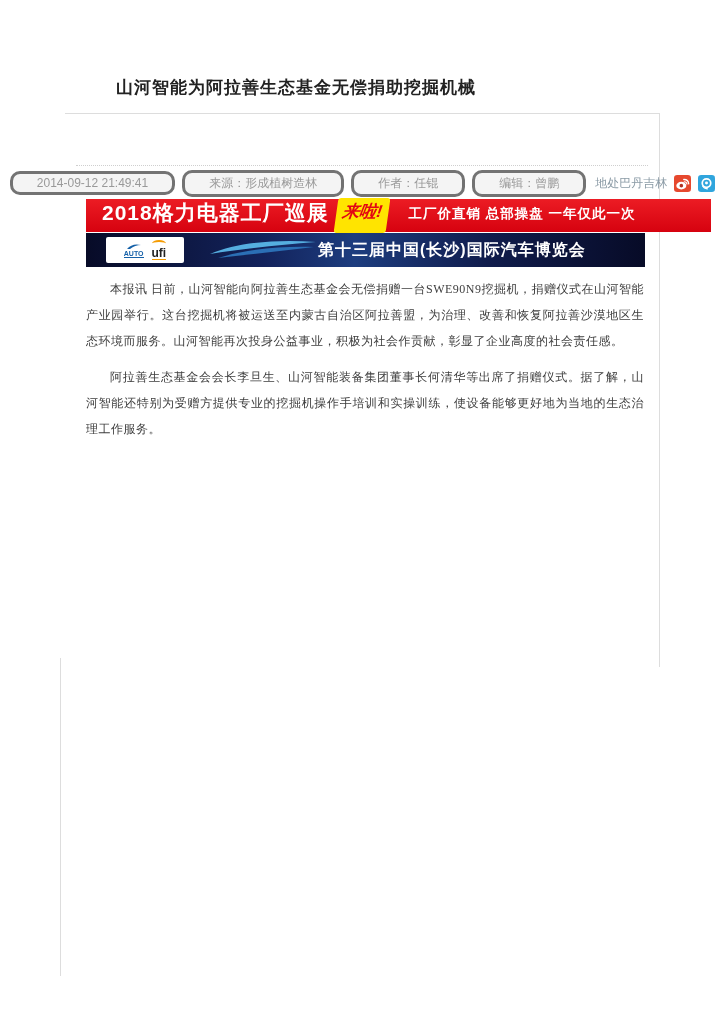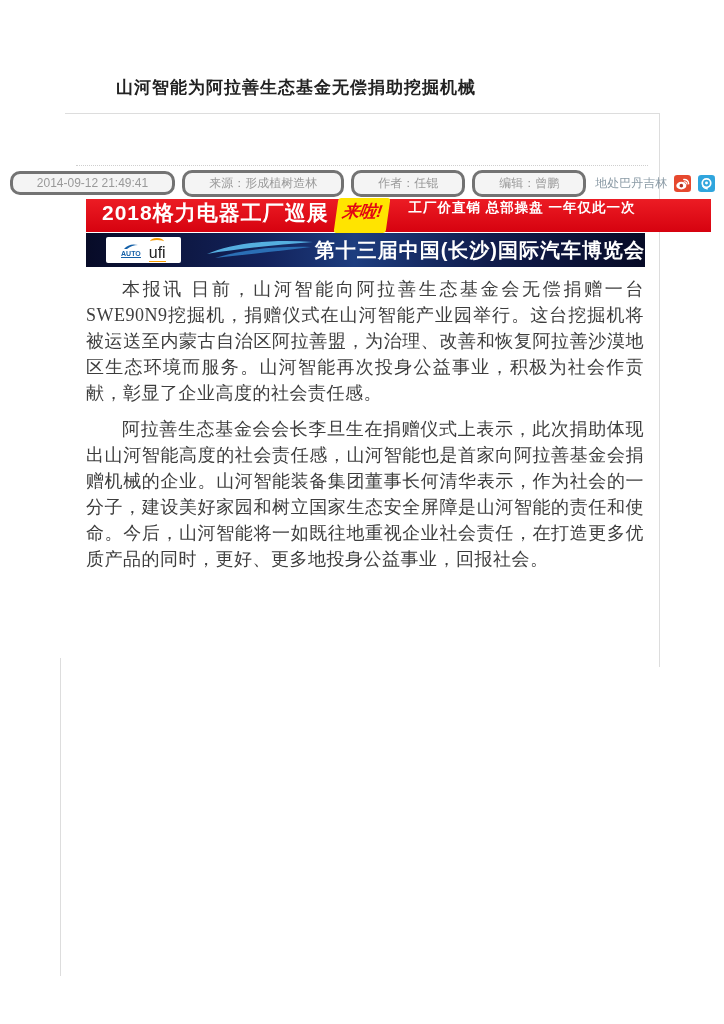--- a/index.html
+++ b/index.html
@@ -29,41 +29,41 @@
 
   
   .banner-gree{position:absolute;top:199px;left:86px;width:625px;height:33px;
                background:linear-gradient(180deg,#ec1c24 0%,#d6020f 100%);
                display:flex;cursor:pointer;
                font-family:"Liberation Sans","DejaVu Sans",sans-serif;}
   .gree-headline{color:#fff;font-weight:bold;font-size:21px;letter-spacing:1px;margin-left:16px;white-space:nowrap;}
   .gree-badge{background:#ffe400;color:#e30613;font-weight:bold;font-style:italic;
               font-size:17px;padding:1px 5px;margin-left:8px;transform:skewX(-8deg);
               border-radius:2px;box-shadow:0 0 0 1px #ffe400;white-space:nowrap;}
-  .gree-tagline{color:#fff;font-weight:bold;font-size:13.5px;margin-left:22px;letter-spacing:1px;white-space:nowrap;}
+  .gree-tagline{color:#fff;font-weight:bold;font-size:13.5px;margin-left:22px;letter-spacing:1px;white-space:nowrap;margin-top:6px;}
 
   
   .banner-expo{position:absolute;top:233px;left:86px;width:559px;height:34px;
                background:linear-gradient(90deg,#070b27 0%,#13235c 32%,#1d3d7f 48%,#101c4c 72%,#070b27 100%);
                display:flex;align-items:center;cursor:pointer;
                font-family:"Liberation Sans","DejaVu Sans",sans-serif;}
   .expo-logobox{background:#fff;border-radius:2px;width:78px;height:26px;margin-left:20px;
                 display:flex;align-items:center;justify-content:center;gap:8px;}
   .logo-auto{display:flex;flex-direction:column;align-items:center;line-height:1;}
   .logo-auto .glyph{width:16px;height:7px;}
   .logo-auto .txt{font-size:7px;font-weight:bold;color:#1460a8;border-bottom:1px solid #1460a8;}
   .logo-ufi{display:flex;flex-direction:column;align-items:center;line-height:1;}
   .logo-ufi .arc{width:14px;height:5px;border-top:2px solid #f59b00;border-radius:50% 50% 0 0;}
-  .logo-ufi .txt{font-size:16px;font-weight:normal;color:#222;border-bottom:1px solid #f59b00;}
+  .logo-ufi .txt{font-size:12px;font-weight:bold;color:#222;border-bottom:1px solid #f59b00;}
   .expo-swoosh{margin-left:24px;flex:0 0 auto;}
-  .expo-title{color:#fff;font-weight:bold;font-size:20px;letter-spacing:1px;white-space:nowrap;}
+  .expo-title{color:#fff;font-weight:bold;font-size:16px;letter-spacing:1px;white-space:nowrap;}
 
   
   .body-text{position:absolute;top:276px;left:86px;width:558px;}
-  .body-text p{margin:0 0 10px 0;font-size:18px;line-height:26px;color:#3d3d3d;
+  .body-text p{margin:0 0 10px 0;font-size:12px;line-height:26px;color:#3d3d3d;
                text-indent:2em;text-align:justify;letter-spacing:0.5px;}
 </style>
 </head>
 <body>
 
 <div class="page">
 
   <div class="doc-title">山河智能为阿拉善生态基金无偿捐助挖掘机械</div>
 
   <div class="border-top"></div>
@@ -119,16 +119,16 @@
     </div>
     <svg class="expo-swoosh" width="110" height="24" viewBox="0 0 110 24">
       <path d="M2 16 C28 5, 66 1, 108 4 C70 7, 32 11, 2 16 Z" fill="#55aee0"></path>
       <path d="M10 20 C38 11, 74 8, 106 9 C74 13, 38 17, 10 20 Z" fill="#2b6fb5"></path>
     </svg>
     <span class="expo-title">第十三届中国(长沙)国际汽车博览会</span>
   </div>
 
   <div class="body-text">
     <p>本报讯 日前，山河智能向阿拉善生态基金会无偿捐赠一台SWE90N9挖掘机，捐赠仪式在山河智能产业园举行。这台挖掘机将被运送至内蒙古自治区阿拉善盟，为治理、改善和恢复阿拉善沙漠地区生态环境而服务。山河智能再次投身公益事业，积极为社会作贡献，彰显了企业高度的社会责任感。</p>
-    <p>阿拉善生态基金会会长李旦生在捐赠仪式上表示，此次捐助体现出山河智能高度的社会责任感，山河智能也是首家向阿拉善基金会捐赠机械的企业。山河智能装备集团董事长何清华表示，作为社会的一分子，建设美好家园和树立国家生态安全屏障是山河智能的责任和使命。今后，山河智能将一如既往地重视企业社会责任，在打造更多优质产品的同时，更好、更多地投身公益事业，回报社会。</p>
+    <p>阿拉善生态基金会会长李旦生、山河智能装备集团董事长何清华等出席了捐赠仪式。据了解，山河智能还特别为受赠方提供专业的挖掘机操作手培训和实操训练，使设备能够更好地为当地的生态治理工作服务。</p>
   </div>
 
 </div>
 
 </body></html>

